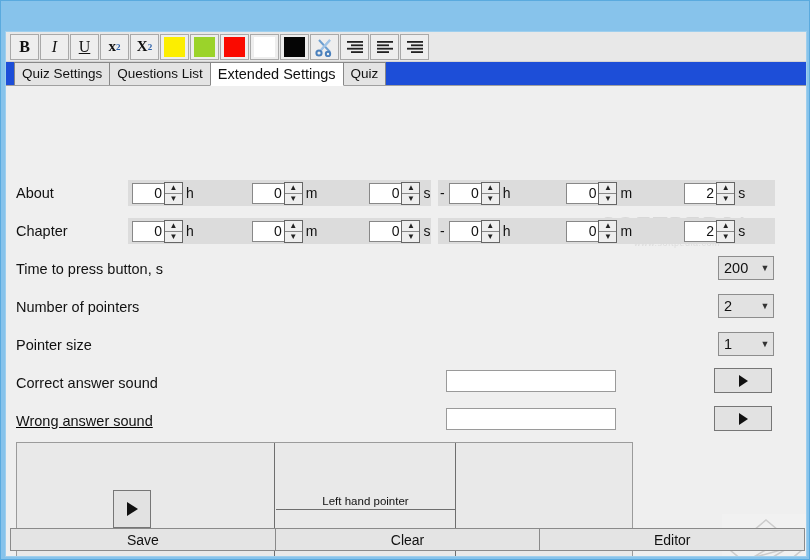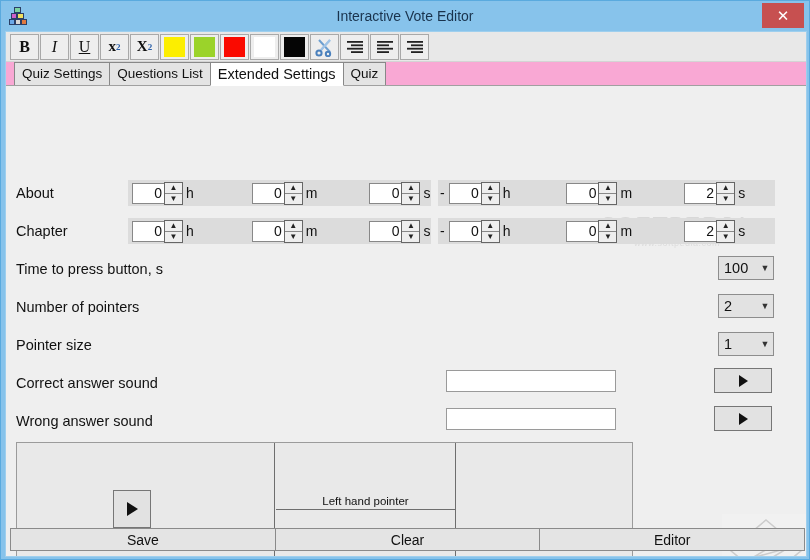--- a/index.html
+++ b/index.html
@@ -114,21 +114,21 @@
     font-weight: bold;
     font-size: 15px;
   }
   .tb-btn.sup sup, .tb-btn.sub sub { font-size: 9px; color:#2b5fa8; font-weight: bold;}
   .swatch { width: 21px; height: 20px; display: block; }
   .align-icon { display:block; }
 
   
   #tabbar {
     height: 24px;
-    background: #f9a8d4;
+    background: #1d4ed8;
     position: relative;
     padding-left: 8px;
     box-sizing: border-box;
     border-bottom: 1px solid #a0a0a0;
     display: flex;
     align-items: flex-end;
   }
   .tab {
     height: 23px;
     line-height: 22px;
@@ -404,32 +404,20 @@
     background: #f2f2f2;
     pointer-events: none;
     opacity: .9;
   }
 </style>
 </head>
 <body>
 
 <div id="app-window">
 
-  <div id="titlebar">
-    <div id="app-icon">
-      <span class="blk" style="left:5px;  top:0px;  width:7px;  height:6px;  background:#7dd3a0;"></span>
-      <span class="blk" style="left:2px;  top:6px;  width:6px;  height:6px;  background:#d060c8;"></span>
-      <span class="blk" style="left:8px;  top:6px;  width:7px;  height:6px;  background:#f0e060;"></span>
-      <span class="blk" style="left:0px;  top:12px; width:6px;  height:6px;  background:#6aa8e8;"></span>
-      <span class="blk" style="left:6px;  top:12px; width:6px;  height:6px;  background:#d8d8d8;"></span>
-      <span class="blk" style="left:12px; top:12px; width:6px;  height:6px;  background:#e07a40;"></span>
-    </div>
-    <div id="titlebar-title">Interactive Vote Editor</div>
-    <div id="close-button">✕</div>
-  </div>
 
   <div id="client">
 
     <div id="toolbar">
       <div class="tb-btn bold">B</div>
       <div class="tb-btn italic">I</div>
       <div class="tb-btn under">U</div>
       <div class="tb-btn sup">
           <span>x</span>
           <sup>2</sup>
@@ -616,21 +604,21 @@
               <div class="dn">▼</div>
             </div>
           <div class="spin-suffix">s</div>
         </div>
       </div>
 
       <div class="row" style="top:170px;">
         <div class="row-label">Time to press button, s</div>
       </div>
       <div class="combo" style="left:712px; top:170px;">
-        <span class="cval">100</span>
+        <span class="cval">200</span>
         <span class="carrow">▼</span>
       </div>
 
       <div class="row" style="top:208px;">
         <div class="row-label">Number of pointers</div>
       </div>
       <div class="combo" style="left:712px; top:208px;">
         <span class="cval">2</span>
         <span class="carrow">▼</span>
       </div>
@@ -644,21 +632,21 @@
       </div>
 
       <div class="row" style="top:284px;">
         <div class="row-label">Correct answer sound</div>
       </div>
       <div class="txt-input" style="left:440px; top:284px; width:170px;" placeholder=""></div>
       <div class="play-btn" style="left:708px; top:282px; width:58px; height:25px;">
         <span class="tri small"></span>
       </div>
 
-      <div class="row" style="top:322px;">
+      <div class="row" style="top:322px;text-decoration:underline;">
         <div class="row-label">Wrong answer sound</div>
       </div>
       <div class="txt-input" style="left:440px; top:322px; width:170px;" placeholder=""></div>
       <div class="play-btn" style="left:708px; top:320px; width:58px; height:25px;">
         <span class="tri small"></span>
       </div>
 
       <div id="preview-panel" style="top:356px;">
         <div id="preview-left">
           <div id="preview-play">

